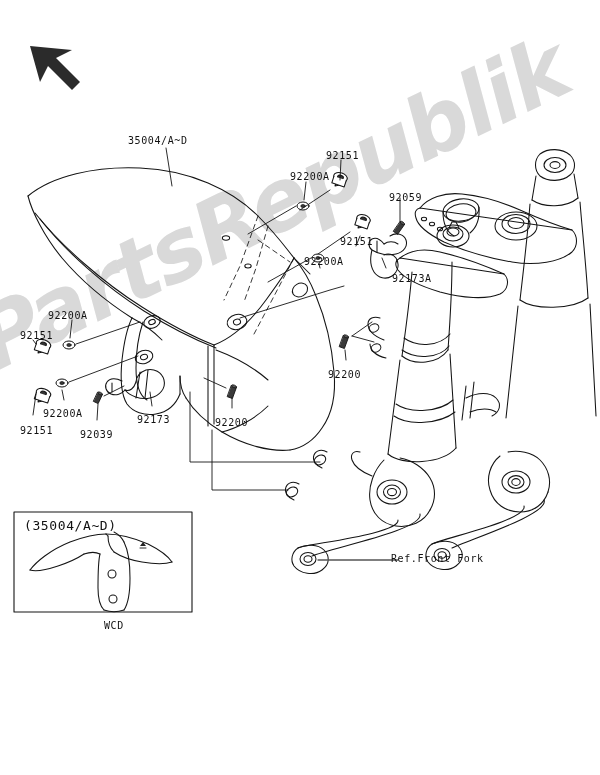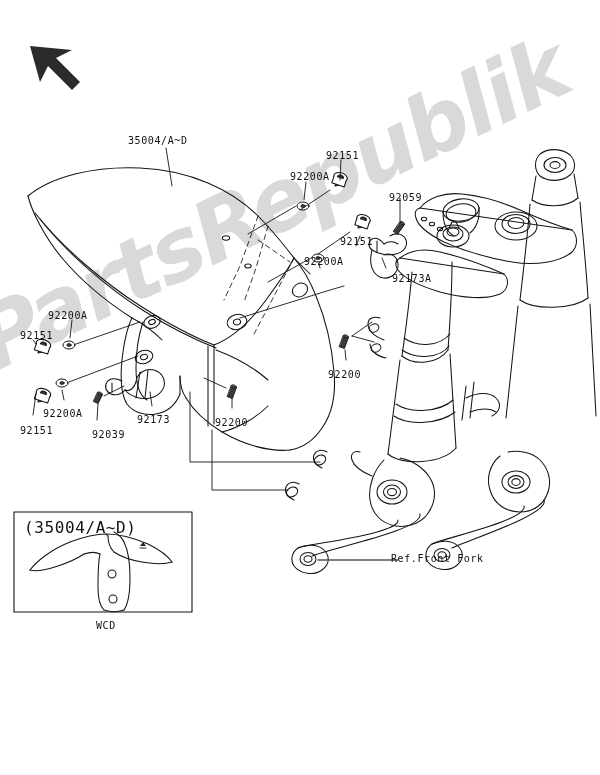--- a/index.html
+++ b/index.html
@@ -10,21 +10,21 @@
     position:relative;overflow:hidden;
     -webkit-font-smoothing:antialiased;
   }
   #stage{position:absolute;inset:0;width:600px;height:775px;}
   svg{position:absolute;left:0;top:0;width:600px;height:775px;}
   .lbl{
     position:absolute;
     font-family:"DejaVu Sans Mono","Liberation Mono",monospace;
     font-size:10px;color:#111;white-space:nowrap;letter-spacing:0.6px;
   }
-  .lbl.sm{font-size:16px;}
+  .lbl.sm{font-size:13px;}
   .wm{
     position:absolute;left:-40px;top:300px;
     font-family:"DejaVu Sans","Liberation Sans",sans-serif;
     font-weight:bold;font-style:italic;font-size:86px;
     color:#d9d9d9;letter-spacing:-2px;
     transform:rotate(-26deg);transform-origin:left top;
     pointer-events:none;user-select:none;white-space:nowrap;
   }
 </style>
 </head>
@@ -375,21 +375,21 @@
   <div class="lbl" style="left:290px;top:171px;">92200A</div>
   <div class="lbl" style="left:389px;top:192px;">92059</div>
   <div class="lbl" style="left:340px;top:236px;">92151</div>
   <div class="lbl" style="left:304px;top:256px;">92200A</div>
   <div class="lbl" style="left:392px;top:273px;">92173A</div>
   <div class="lbl" style="left:48px;top:310px;">92200A</div>
   <div class="lbl" style="left:20px;top:330px;">92151</div>
   <div class="lbl" style="left:328px;top:369px;">92200</div>
   <div class="lbl" style="left:43px;top:408px;">92200A</div>
   <div class="lbl" style="left:20px;top:425px;">92151</div>
-  <div class="lbl" style="left:92px;top:429px;">92039</div>
+  <div class="lbl" style="left:80px;top:429px;">92039</div>
   <div class="lbl" style="left:137px;top:414px;">92173</div>
   <div class="lbl" style="left:215px;top:417px;">92200</div>
   <div class="lbl" style="left:391px;top:553px;">Ref.Front Fork</div>
 
   <div class="lbl sm" style="left:24px;top:518px;">(35004/A~D)</div>
-  <div class="lbl" style="left:96px;top:620px;text-align:center;">WCD</div>
+  <div class="lbl" style="left:104px;top:620px;text-align:center;">WCD</div>
 
 </div>
 
 </body></html>

